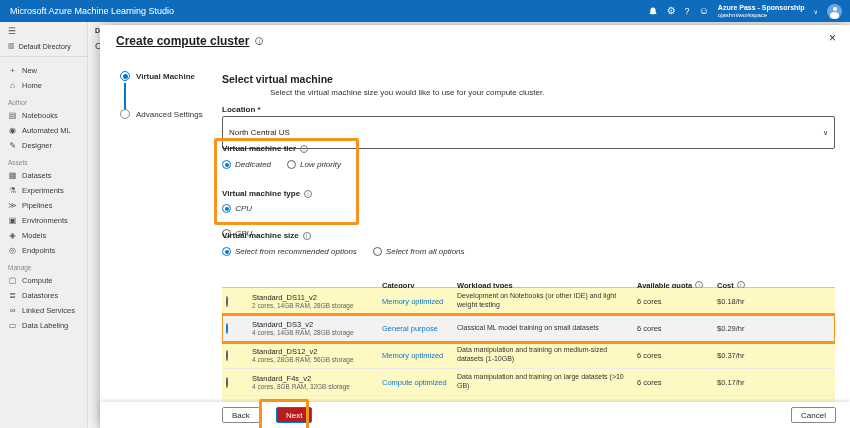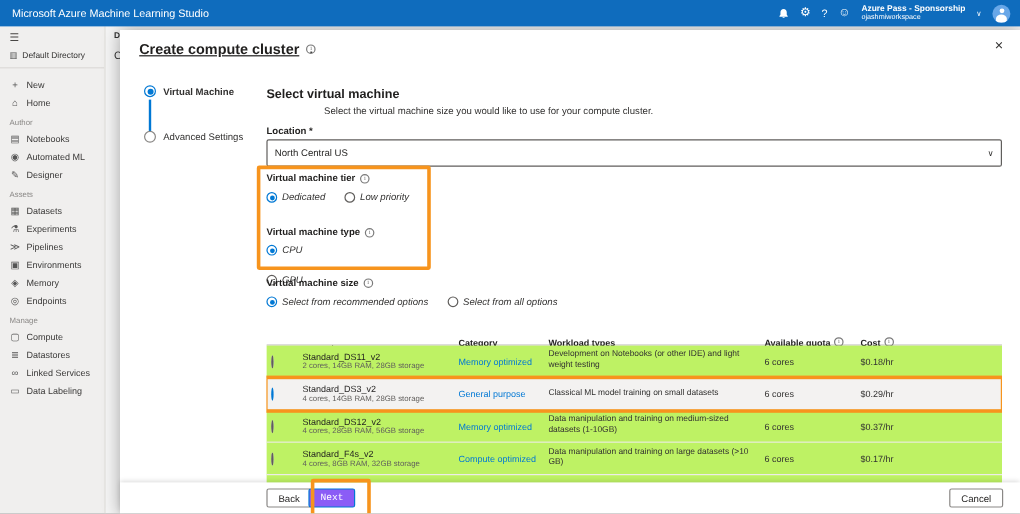--- a/index.html
+++ b/index.html
@@ -55,21 +55,21 @@
   .step-dot { width:10px; height:10px; border:1.5px solid #8a8886; border-radius:50%; background:#fff; position:relative; z-index:1; flex:none; }
   .step.active .step-dot { border-color:#0078d4; }
   .step.active .step-dot::after { content:""; position:absolute; inset:1.5px; border-radius:50%; background:#0078d4; }
   .step-label { font-size:8px; color:#323130; white-space:nowrap; }
   .step.active .step-label { font-weight:bold; }
 
   .content { position:absolute; left:122px; top:0; width:613px; height:100%; }
   .c-heading { position:absolute; top:48px; font-size:10.5px; font-weight:bold; color:#201f1e; }
   .c-sub { position:absolute; top:63px; font-size:8px; color:#323130;padding-left:48px; }
   .loc-label { position:absolute; top:80px; font-size:8px; font-weight:600; color:#201f1e; }
-  .loc-select { position:absolute; top:91px; left:0; right:0; height:23px; border:1px solid #605e5c; border-radius:2px;
+  .loc-select { position:absolute; top:91px; left:0; right:0; height:33px; border:1px solid #605e5c; border-radius:2px;
                 background:#fff; display:flex; align-items:center; justify-content:space-between;
                 padding:0 6px; font-size:8px; color:#201f1e; cursor:pointer; }
   .loc-chevron { font-size:7px; color:#323130; }
 
   .group-label { position:absolute; display:flex; align-items:center; gap:4px; font-size:8px; font-weight:600; color:#201f1e; }
   .radio-row { position:absolute; display:flex; align-items:center; gap:16px; }
   .radio-opt { display:flex; align-items:center; gap:4px; font-size:8px; color:#323130; cursor:pointer;font-style:italic; }
   .radio { width:9px; height:9px; border:1px solid #605e5c; border-radius:50%; background:#fff; position:relative; flex:none; }
   .radio.on { border-color:#0078d4; }
   .radio.on::after { content:""; position:absolute; inset:1.5px; border-radius:50%; background:#0078d4; }
@@ -80,36 +80,36 @@
 
   
   .vm-table { position:absolute; top:249px; left:0; right:0; bottom:0; overflow:hidden; }
   .t-head, .vm-row { display:grid; grid-template-columns:30px 130px 75px 180px 80px 1fr; align-items:center; }
   .t-head { height:14px; border-bottom:1px solid #c8c6c4; font-size:7.5px; font-weight:600; color:#201f1e; }
   .t-head > div { padding-right:6px; white-space:nowrap; }
   .h-name { display:flex; gap:3px; cursor:pointer;margin-top:13px; }
   .h-info { display:flex; gap:3px; align-items:center; }
   .sort-arrow { font-size:7px; color:#323130; }
   .vm-row { min-height:27px; border-bottom:1px solid #edebe9; font-size:7.5px; color:#323130;
-            position:relative; cursor:pointer; background:#bef264; }
+            position:relative; cursor:pointer; background:#fef9c3; }
   .vm-row.selected { background:#f3f2f1; outline:3px solid #f7941d; outline-offset:-1px; z-index:2; }
   .c-radio { padding-left:4px; }
   .vm-name { font-size:7.5px; color:#201f1e; white-space:nowrap; }
   .vm-spec { font-size:6.5px; color:#605e5c; white-space:nowrap; }
   .link { color:#0078d4; cursor:pointer; }
   .c-work { font-size:7px; line-height:1.25; padding-right:10px; }
   .cell { padding-right:6px; }
 
   
   .m-footer { position:absolute; left:0; top:377px; width:100%; height:26px; background:#fff;
               box-shadow:0 -1px 4px rgba(0,0,0,.15); z-index:6; }
   .btn { position:absolute; top:5px; height:16px; font-size:8px; border:1px solid #8a8886; background:#fff;
          border-radius:2px; padding:0 9px; color:#201f1e; font-family:inherit; cursor:pointer; }
   .btn-back { left:122px; }
-  .btn-next { left:157px; background:#8b5cf6; border-color:#0078d4; color:#fff;font-family:Liberation Mono, monospace; }
+  .btn-next { left:176px; background:#b91c1c; border-color:#0078d4; color:#fff; }
   .btn-cancel { right:14px; }
 
   
   .hl { position:absolute; border:3px solid #f7941d; border-radius:2px; z-index:20; pointer-events:none; }
   .hl-tier { left:114px; top:113px; width:145px; height:87px; }
   .hl-next { left:159px; top:374px; width:50px; height:32px; }
 </style>
 </head>
 <body>
 
@@ -198,21 +198,21 @@
         <span class="side-label">Pipelines</span>
       </div>
 
       <div class="side-item">
         <span class="side-icon">▣</span>
         <span class="side-label">Environments</span>
       </div>
 
       <div class="side-item">
         <span class="side-icon">◈</span>
-        <span class="side-label">Memory</span>
+        <span class="side-label">Models</span>
       </div>
 
       <div class="side-item">
         <span class="side-icon">◎</span>
         <span class="side-label">Endpoints</span>
       </div>
 
       <div class="side-item section">
 
         <span class="side-label">Manage</span>

